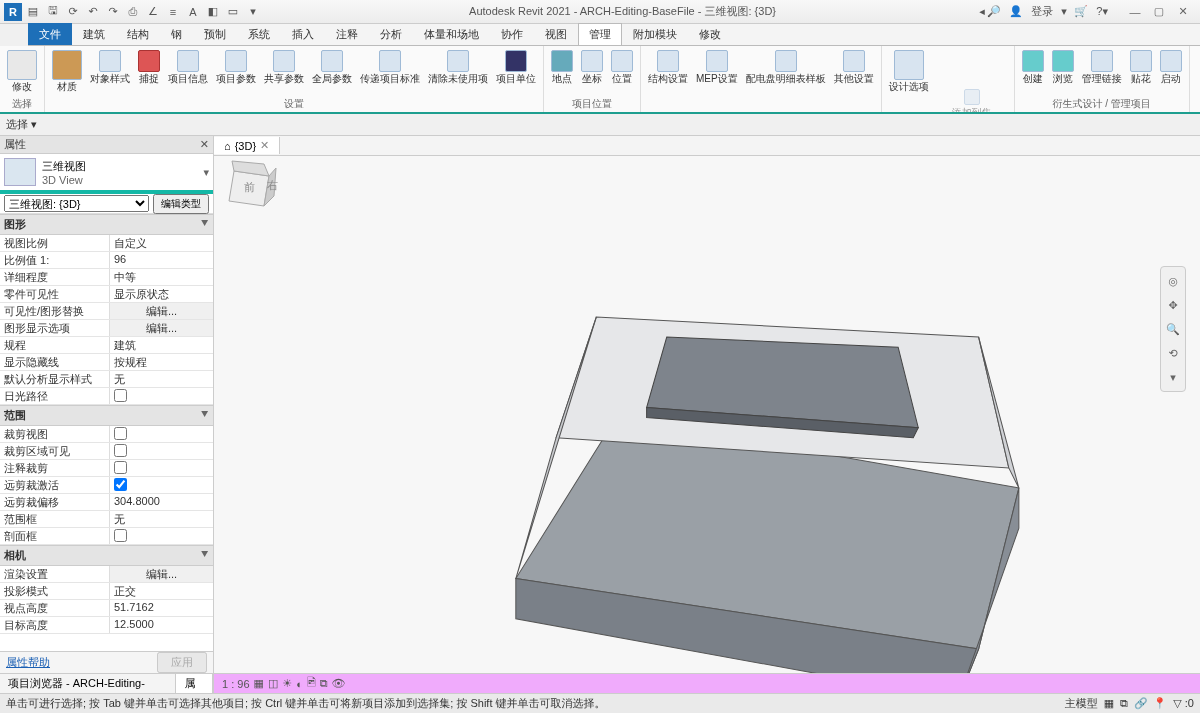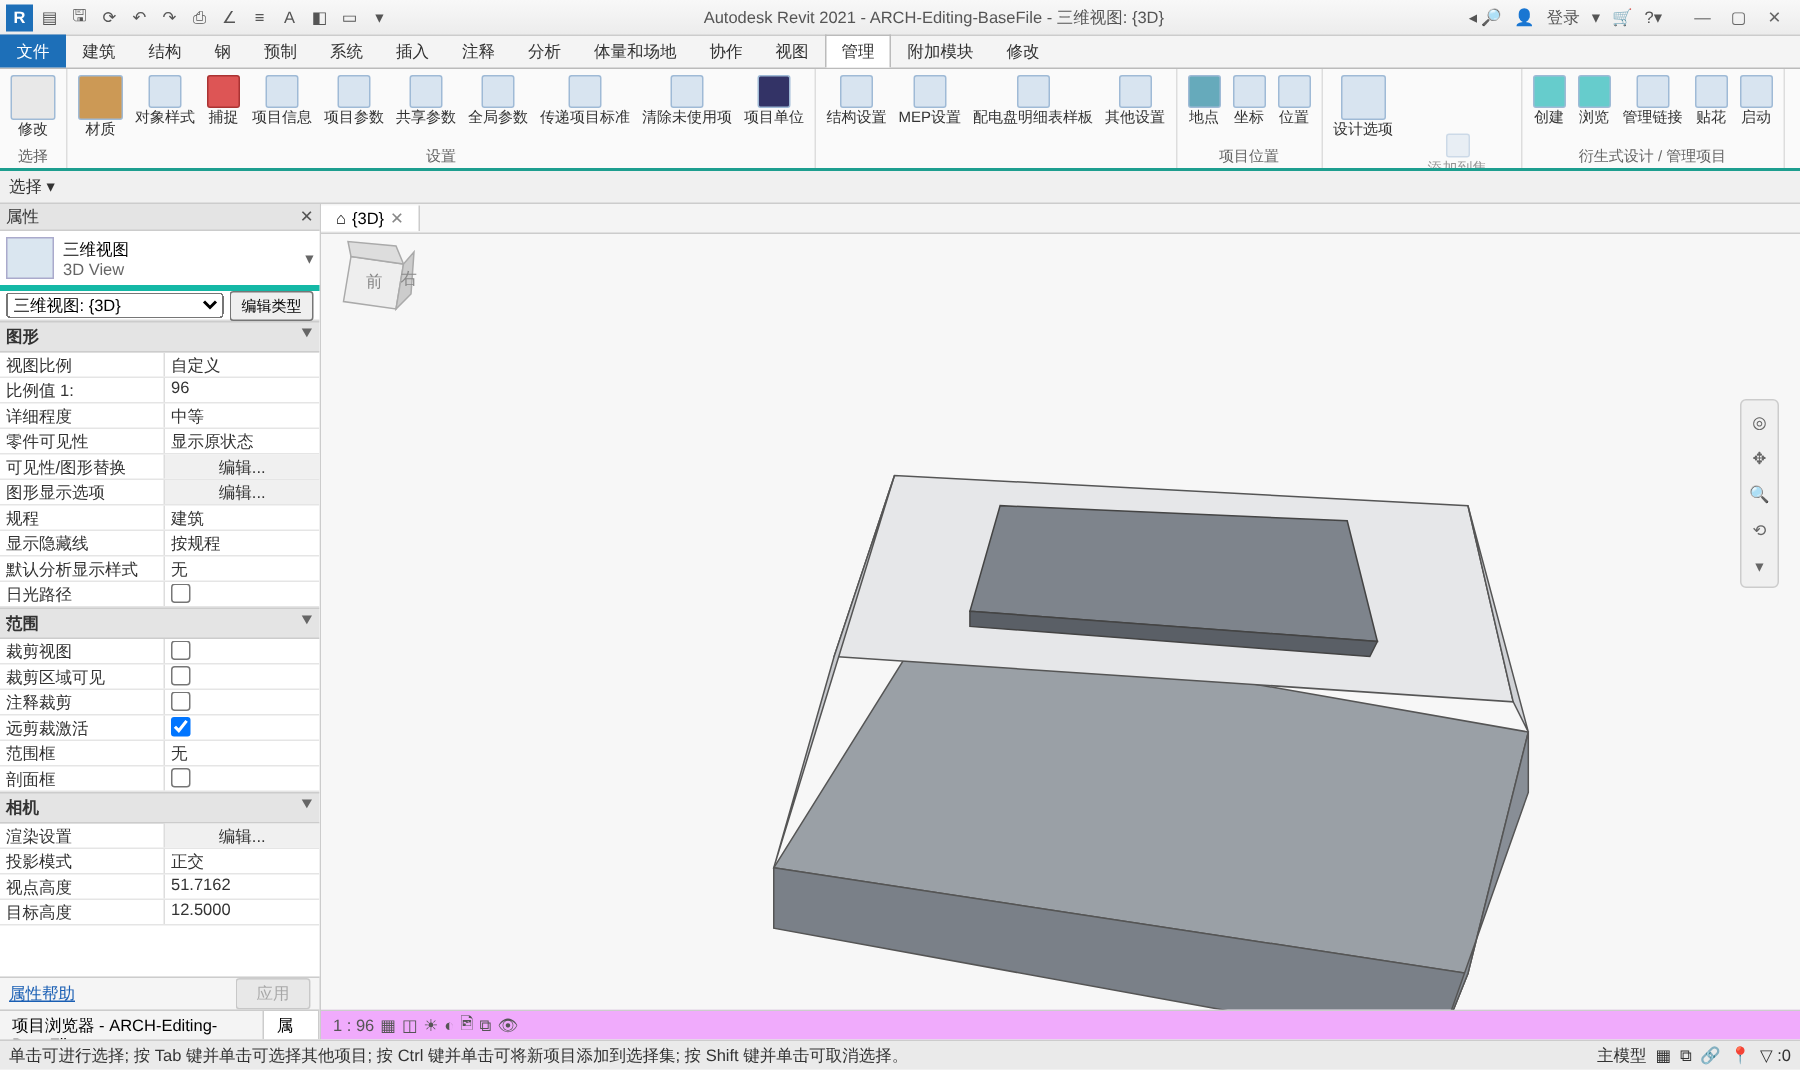--- a/index.html
+++ b/index.html
@@ -4,21 +4,21 @@
 <style>
 *{box-sizing:border-box;margin:0;padding:0;font-family:"Microsoft YaHei",Arial,sans-serif;font-size:11px;}
 body{background:#f0f0f0;width:1200px;height:713px;overflow:hidden;display:flex;flex-direction:column;}
 .titlebar{height:24px;background:linear-gradient(#f8f8f8,#ececec);display:flex;align-items:center;border-bottom:1px solid #ccc;}
 .qat{display:flex;align-items:center;gap:2px;padding:0 4px;}
 .qat-btn{width:18px;height:18px;display:flex;align-items:center;justify-content:center;color:#555;cursor:pointer;}
 .app-title{flex:1;text-align:center;color:#555;font-size:11px;}
 .titlebar-right{display:flex;align-items:center;gap:8px;padding-right:6px;color:#555;}
 .win-btns{display:flex;gap:2px;margin-left:8px;}
 .win-btn{width:22px;height:18px;display:flex;align-items:center;justify-content:center;color:#666;}
-.tabs{height:22px;background:#f4f4f4;display:flex;align-items:flex-end;border-bottom:1px solid #bbb;}
+.tabs{height:22px;background:#f4f4f4;display:flex;align-items:flex-end;border-bottom:1px solid #bbb;margin-left:28px;}
 .tab{padding:3px 10px;color:#333;cursor:pointer;border:1px solid transparent;border-bottom:none;}
 .tab.file{background:#1d6fb8;color:#fff;}
 .tab.active{background:#fff;border-color:#bbb;}
 .ribbon{height:68px;background:#fafafa;border-bottom:2px solid #1d9e8f;display:flex;overflow:hidden;}
 .panel{display:flex;flex-direction:column;border-right:1px solid #ddd;padding:2px 4px 0 4px;}
 .panel-items{display:flex;flex:1;align-items:flex-start;gap:2px;}
 .rbtn{display:flex;flex-direction:column;align-items:center;justify-content:flex-start;padding:2px 3px;cursor:pointer;min-width:28px;}
 .rico{width:22px;height:22px;background:#d8e4f0;border:1px solid #9fbad6;border-radius:2px;margin-bottom:1px;position:relative;}
 .rbtn span{font-size:10px;color:#333;text-align:center;line-height:11px;white-space:nowrap;}
 .rbtn.big .rico{width:30px;height:30px;}
@@ -171,55 +171,55 @@
           <div class="rico" style="background:#336;color:#fff"></div>
           <span>项目单位</span>
         </div>
   </div>
       <div class="panel-label">设置</div>
     </div>
 
   <div class="panel">
       <div class="panel-items">
     <div class="rbtn">
-          <div class="rico"></div>
-          <span>结构设置</span>
-        </div>
-    <div class="rbtn">
-          <div class="rico"></div>
-          <span>MEP设置</span>
-        </div>
-    <div class="rbtn">
-          <div class="rico"></div>
-          <span>配电盘明细表样板</span>
-        </div>
-    <div class="rbtn">
-          <div class="rico"></div>
-          <span>其他设置</span>
-        </div>
-  </div>
-      <div class="panel-label">&nbsp;</div>
-    </div>
-
-  <div class="panel">
-      <div class="panel-items">
-    <div class="rbtn">
           <div class="rico" style="background:#6ab"></div>
           <span>地点</span>
         </div>
     <div class="rbtn">
           <div class="rico"></div>
           <span>坐标</span>
         </div>
     <div class="rbtn">
           <div class="rico"></div>
           <span>位置</span>
         </div>
   </div>
       <div class="panel-label">项目位置</div>
+    </div>
+
+  <div class="panel">
+      <div class="panel-items">
+    <div class="rbtn">
+          <div class="rico"></div>
+          <span>结构设置</span>
+        </div>
+    <div class="rbtn">
+          <div class="rico"></div>
+          <span>MEP设置</span>
+        </div>
+    <div class="rbtn">
+          <div class="rico"></div>
+          <span>配电盘明细表样板</span>
+        </div>
+    <div class="rbtn">
+          <div class="rico"></div>
+          <span>其他设置</span>
+        </div>
+  </div>
+      <div class="panel-label">&nbsp;</div>
     </div>
 
   <div class="panel">
       <div class="panel-items">
     <div class="rbtn big">
           <div class="rico"></div>
           <span>设计选项</span>
         </div>
     <div class="vstack">
       <div class="rbtn small" style="opacity:.5">
@@ -345,20 +345,24 @@
           <div class="pk">裁剪区域可见</div>
           <div class="pv"><input type="checkbox" style=""></div>
         </div>
         <div class="prow">
           <div class="pk">注释裁剪</div>
           <div class="pv"><input type="checkbox" style=""></div>
         </div>
         <div class="prow">
           <div class="pk">远剪裁激活</div>
           <div class="pv"><input type="checkbox" checked="" style=""></div>
+        </div>
+        <div class="prow">
+          <div class="pk">远剪裁偏移</div>
+          <div class="pv">304.8000</div>
         </div>
         <div class="prow">
           <div class="pk">范围框</div>
           <div class="pv">无</div>
         </div>
         <div class="prow">
           <div class="pk">剖面框</div>
           <div class="pv"><input type="checkbox" style=""></div>
         </div>
         <div class="grp">

